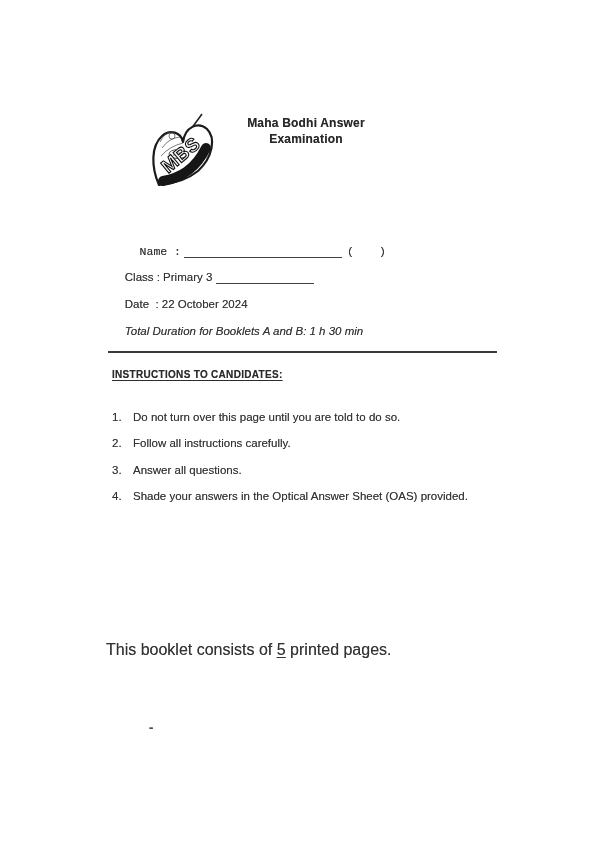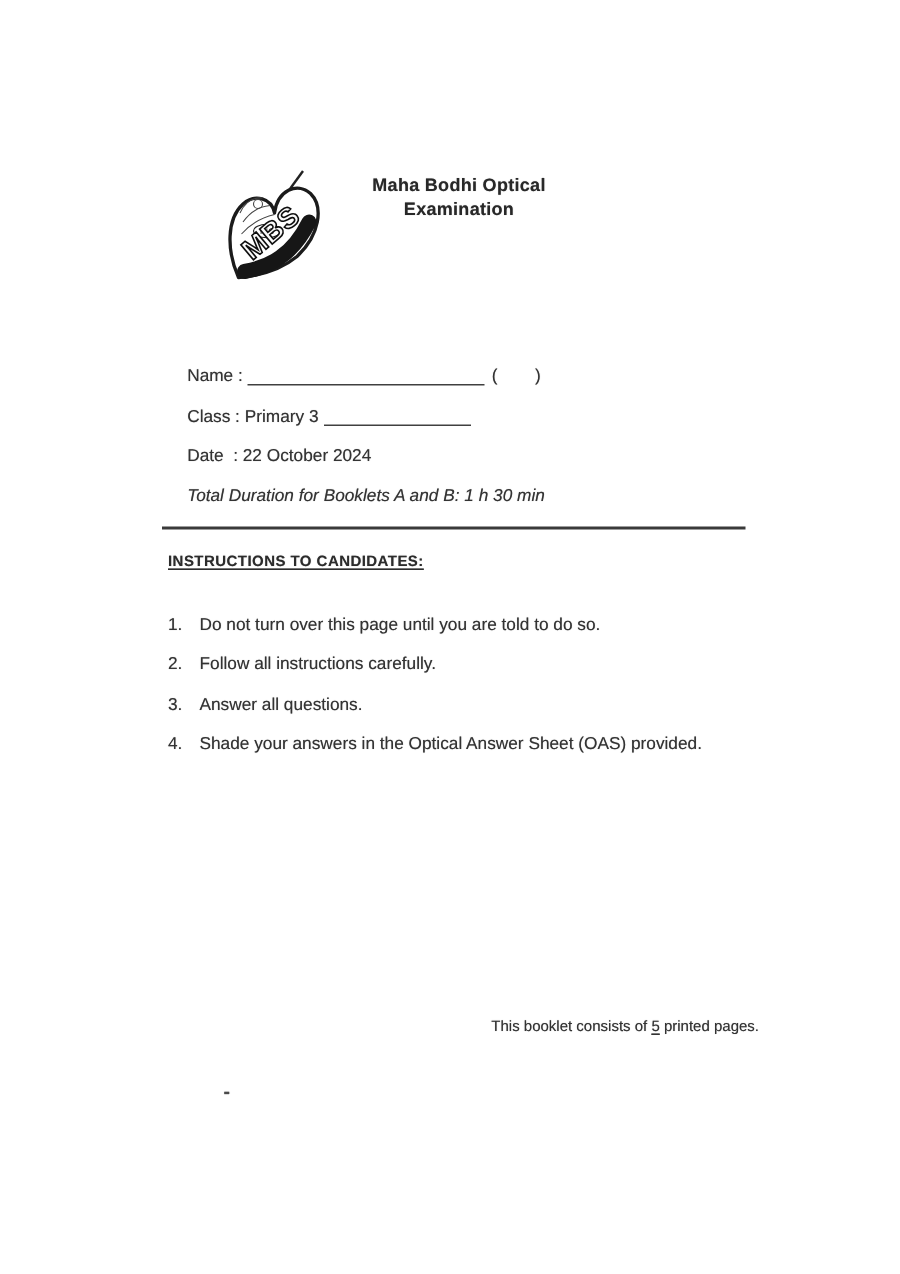--- a/index.html
+++ b/index.html
@@ -44,21 +44,21 @@
     letter-spacing: 0.2px;
   }
   
   .row {
     position: absolute;
     left: 112px;
     font-size: 11.5px;
     color: #333333;
     white-space: pre;
   }
-  .row-name     { top: 231px; }
+  .row-name     { top: 231px; font-family: Liberation Mono, monospace; }
   .row-class    { top: 258px; }
   .row-date     { top: 286px; }
   .row-duration { top: 313px; font-style: italic; }
   .blank {
     display: inline-block;
     border-bottom: 1.3px solid #404040;
     height: 13px;
     vertical-align: -3px;
   }
   .blank-name  { width: 158px; margin-left: 3px; }
@@ -98,24 +98,24 @@
   .instr-item-3 { top: 464px; }
   .instr-item-4 { top: 490px; }
   .instr-num {
     flex: none;
     width: 21px;
   }
   
   .footer-line {
     position: absolute;
     left: 106px;
-    top: 679px;
+    top: 641px;
     width: 400px;
-    text-align: right;
-    font-size: 10px;
+    text-align: left;
+    font-size: 16px;
     color: #333333;
   }
   .page-count {
     text-decoration: underline;
     text-underline-offset: 1.5px;
   }
   .stray-mark {
     position: absolute;
     left: 149px;
     top: 720px;
@@ -146,21 +146,21 @@
       </g>
 
       <ellipse cx="28" cy="42" rx="9" ry="4.5" fill="#ffffff" stroke="#222" stroke-width="0.8"></ellipse>
       <text x="28" y="44" font-size="5.5" text-anchor="middle" fill="#1a1a1a" font-family="Liberation Sans, sans-serif">RIC</text>
 
       <text transform="translate(18,62) rotate(-40)" font-size="19" font-weight="bold" fill="#fafafa" stroke="#0d0d0d" stroke-width="1.1" letter-spacing="0.5" font-family="Liberation Sans, sans-serif">MBS</text>
     </svg>
   </div>
 
   <div class="header-text scan-text">
-    <div>Maha Bodhi Optical</div>
+    <div>Maha Bodhi Answer</div>
     <div>Examination</div>
   </div>
 
   <div class="row row-name scan-text">
     <span>Name :</span><span class="blank blank-name"></span><span class="paren-open">(</span><span class="paren-gap"></span><span>)</span>
   </div>
 
   <div class="row row-class scan-text">
     <span>Class : Primary 3</span><span class="blank blank-class"></span>
   </div>

